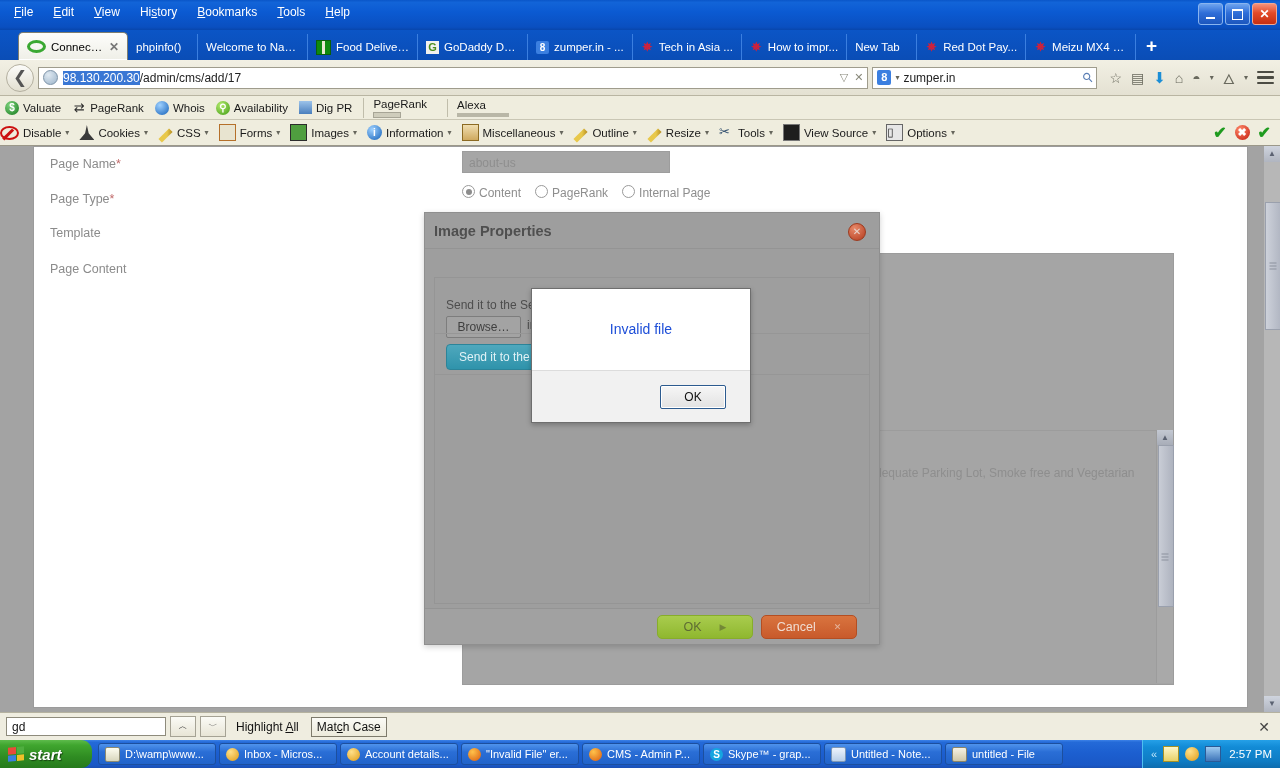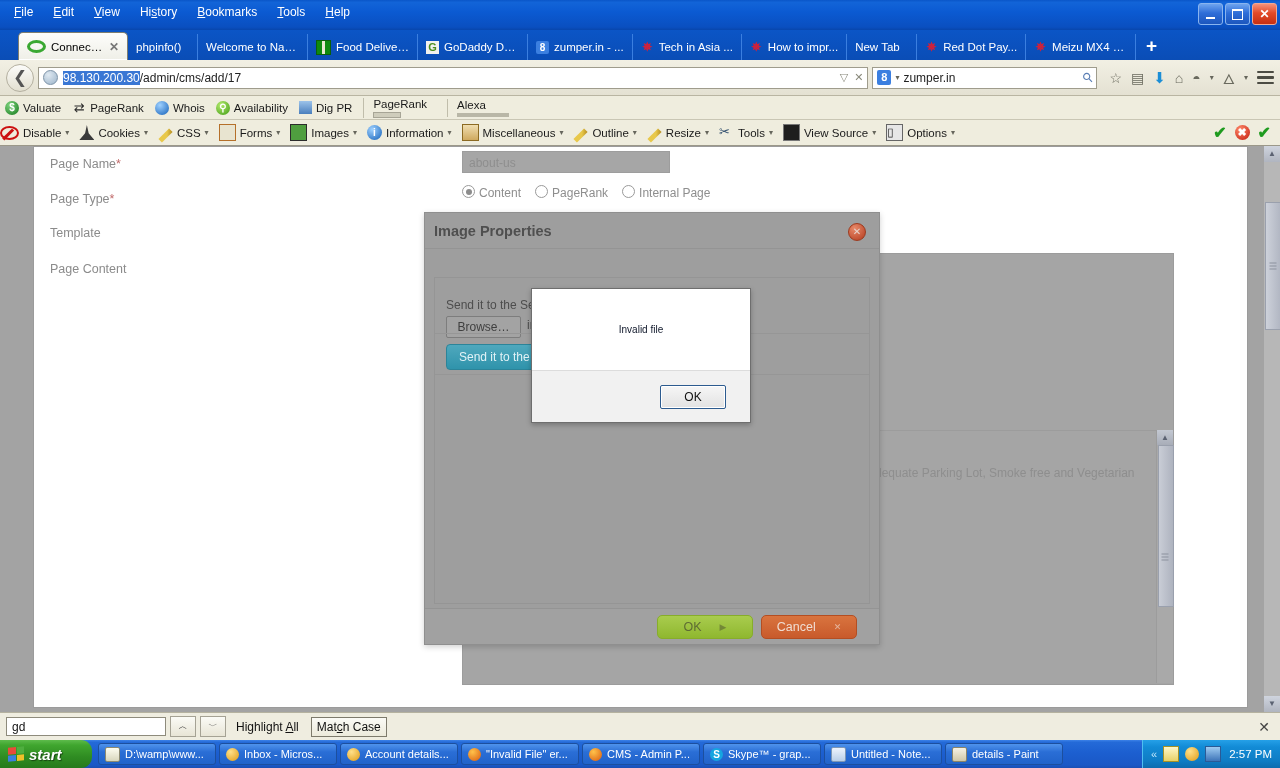--- a/index.html
+++ b/index.html
@@ -242,21 +242,21 @@
 
   
   .alert{
     position:absolute;left:531px;top:288px;width:218px;height:133px;
     background:#ffffff;border:1px solid #6e6e6e;
     box-shadow:0 2px 5px rgba(0,0,0,.25);
   }
   .alert-msg{
     position:absolute;left:0;top:0;width:218px;height:80px;background:#fff;
     display:flex;align-items:center;justify-content:center;
-    font-size:10px;color:#0f172a;
+    font-size:14px;color:#1d4ed8;
   }
   .alert-foot{
     position:absolute;left:0;bottom:0;width:218px;height:52px;background:#f1f1f1;
     border-top:1px solid #dcdcdc;display:flex;align-items:center;justify-content:flex-end;padding-right:24px;box-sizing:border-box;
   }
   .alert-ok{
     width:64px;height:22px;background:linear-gradient(to bottom,#f6f6f6,#e2e2e2);
     border:1px solid #2c5b8f;border-radius:2px;font-size:12px;color:#111;
     text-align:center;line-height:22px;box-shadow:0 0 0 1px #fff inset;
   }
@@ -698,21 +698,21 @@
         <div class="titem">
           <span class="tico sk">S</span>
           <span class="tl">Skype™ - grap...</span>
         </div>
         <div class="titem">
           <span class="tico np"></span>
           <span class="tl">Untitled - Note...</span>
         </div>
         <div class="titem">
           <span class="tico pt"></span>
-          <span class="tl">details - Paint</span>
+          <span class="tl">untitled - File</span>
         </div>
       </div>
     <div class="tray">
       <span class="tr-chev">«</span>
       <span class="trayicon tr-mail"></span>
       <span class="trayicon tr-shield"></span>
       <span class="trayicon tr-net"></span>
       <span class="clock">2:57 PM</span>
     </div>
   </div>

